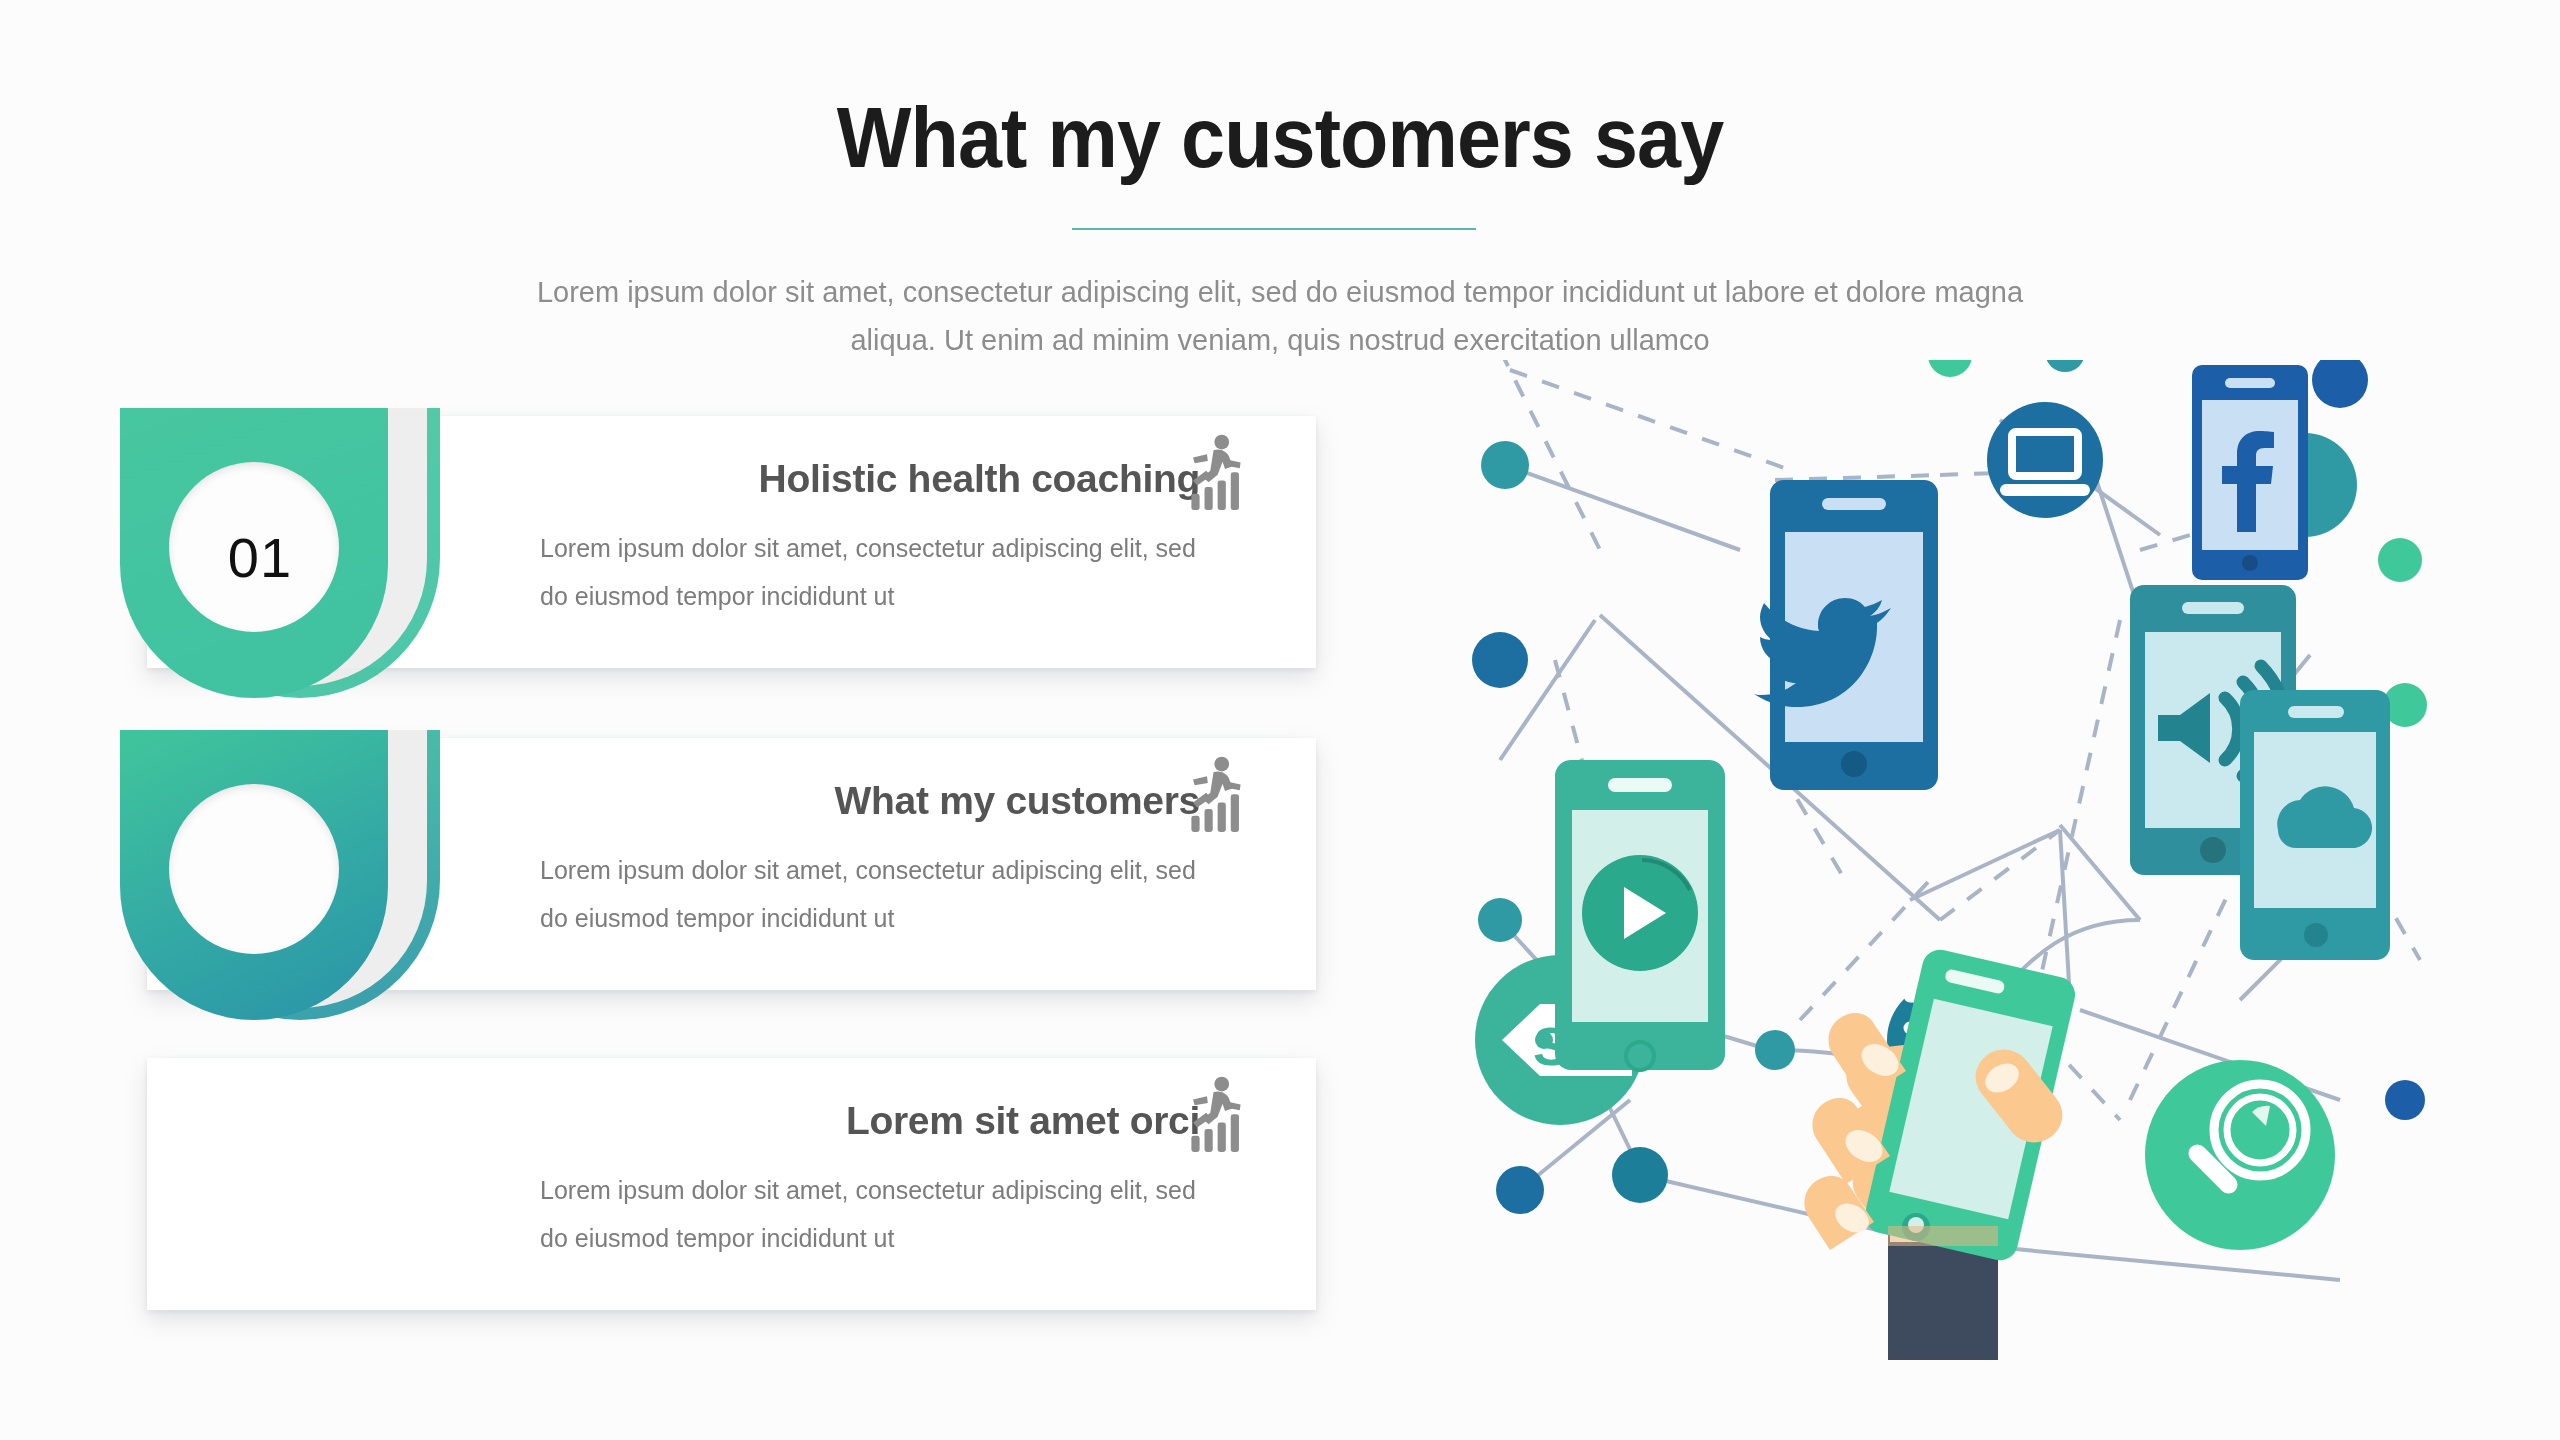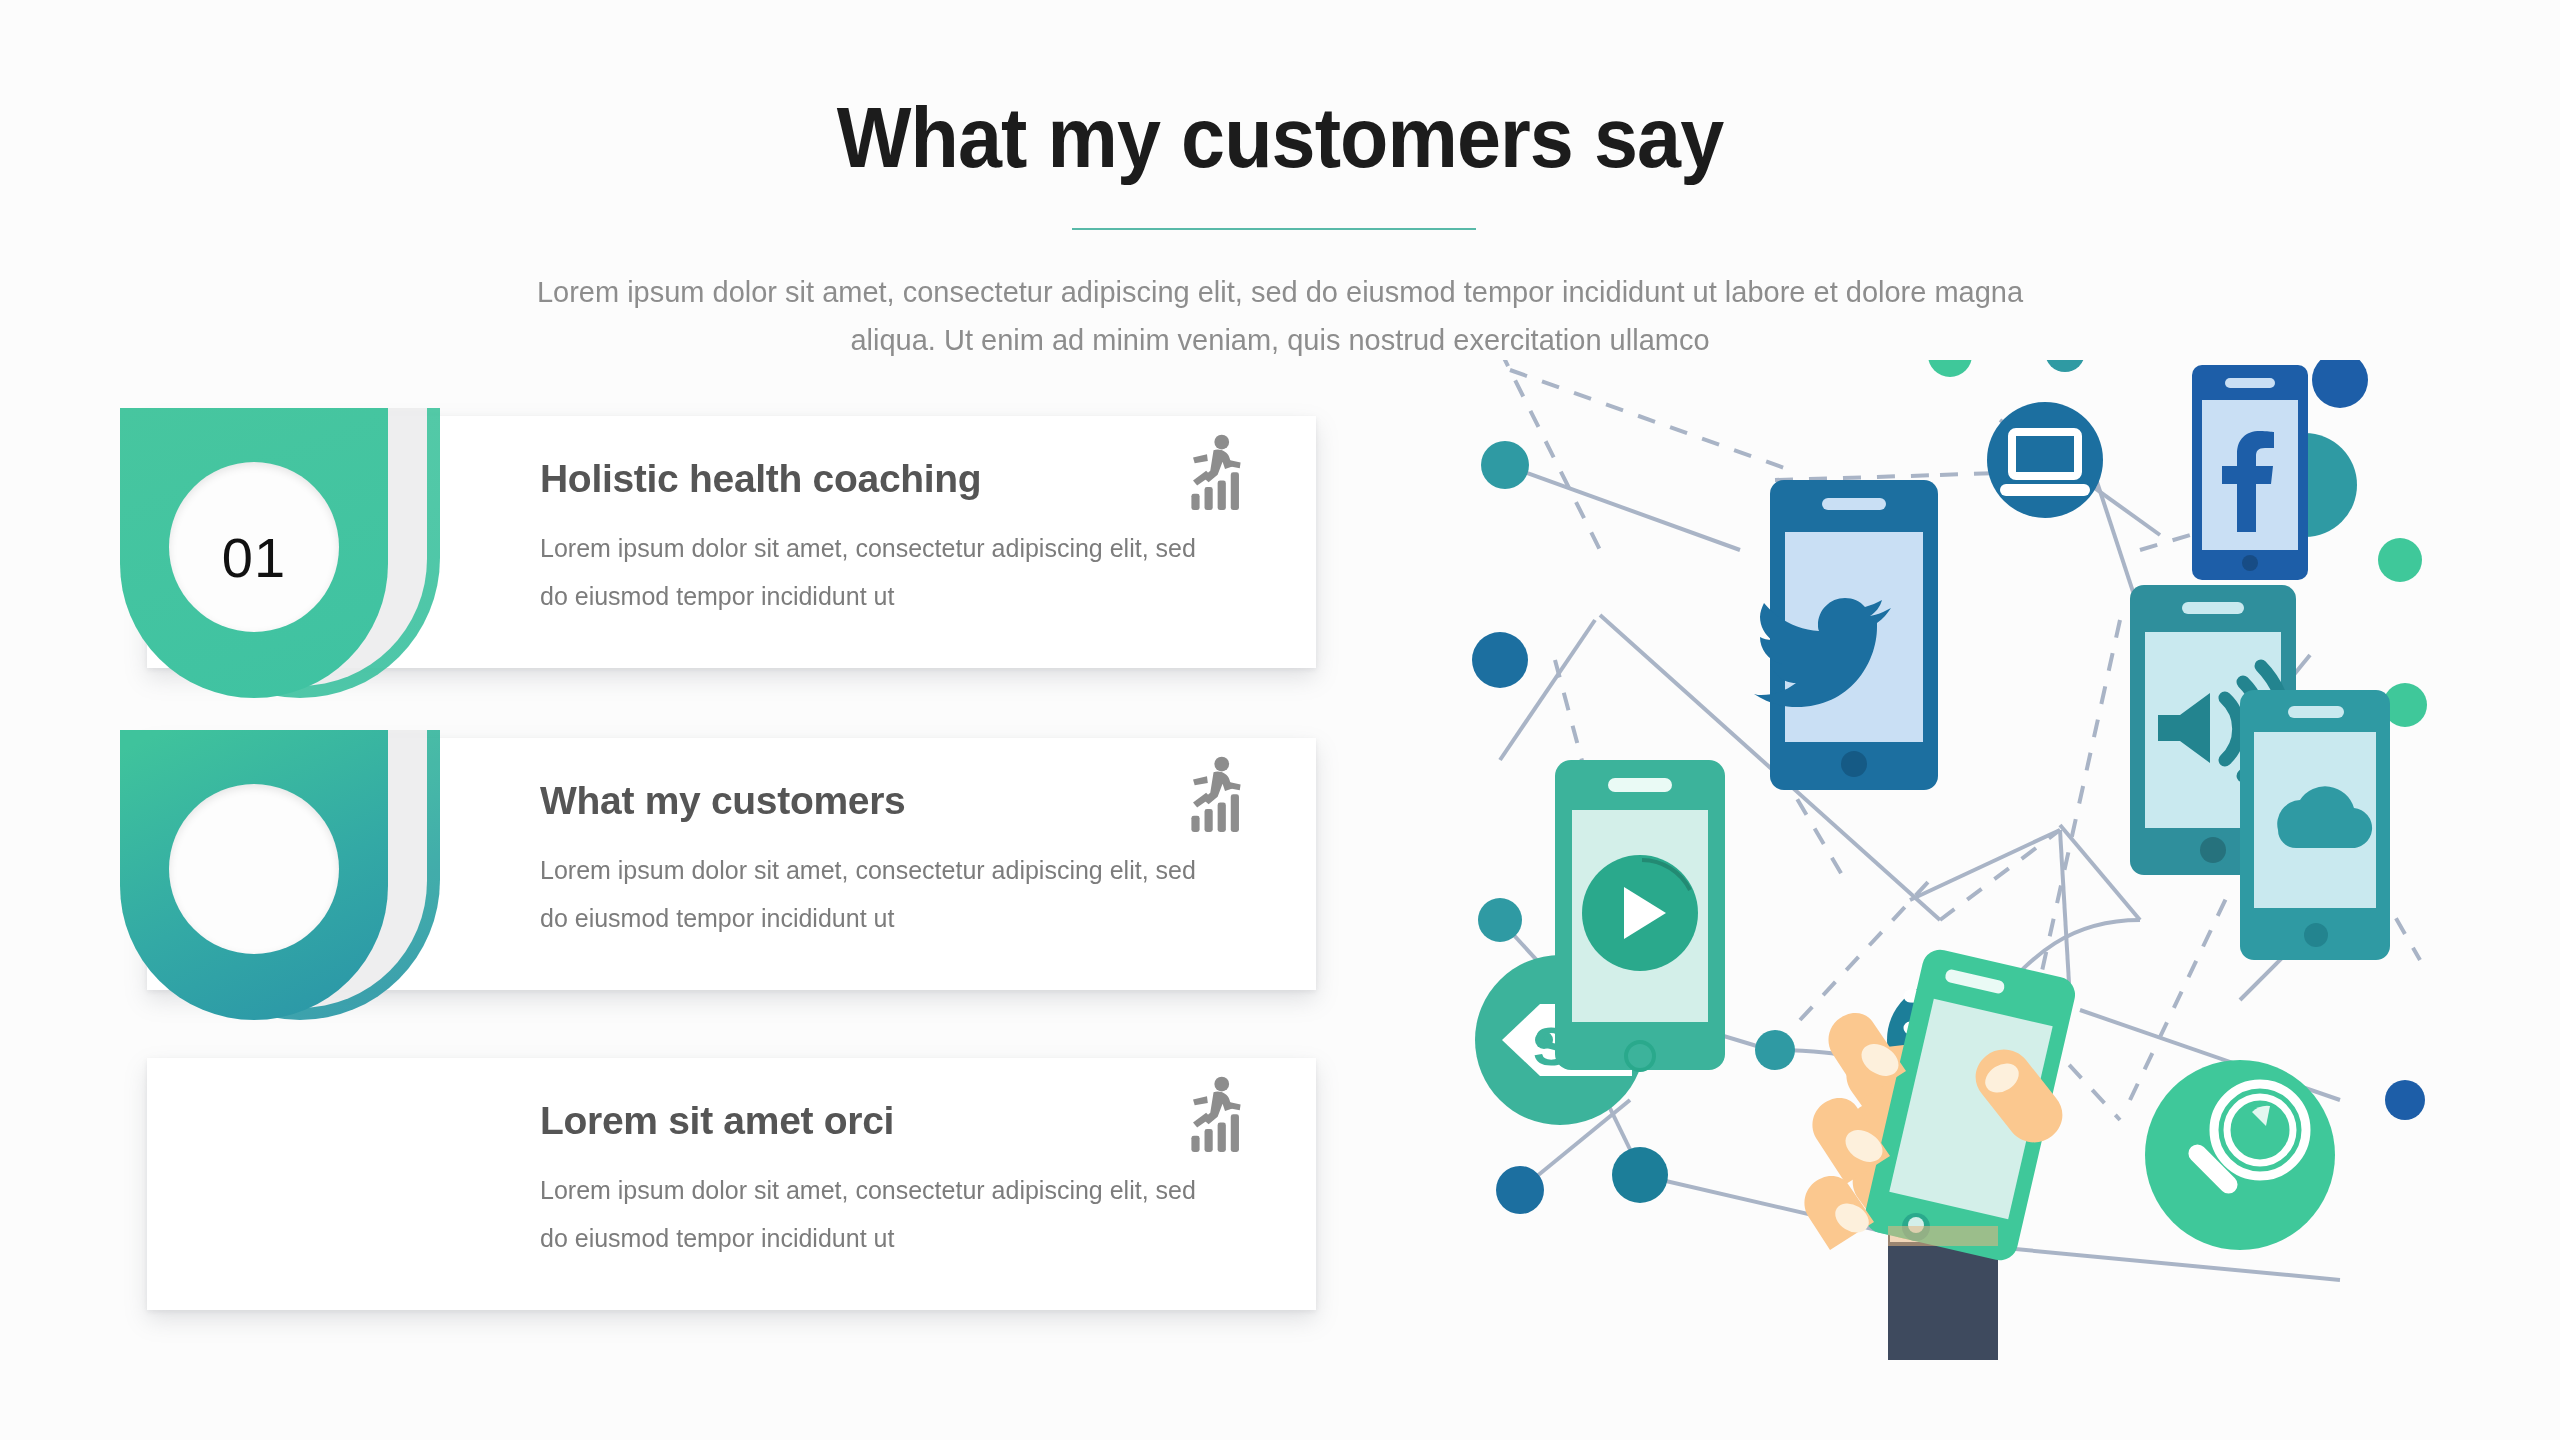--- a/index.html
+++ b/index.html
@@ -65,27 +65,28 @@
     position:absolute;left:50%;top:139px;transform:translate(-50%,-50%);
     width:170px;height:170px;border-radius:50%;
     background:#fdfdfd;
     box-shadow:0 3px 9px rgba(0,0,0,.10) inset;
   }
   .num{
     position:absolute;left:0;top:117px;width:268px;
     text-align:center;
     font-size:56px;font-weight:400;color:#111;
     letter-spacing:1px;
+    padding-left:6px;
   }
 
   
   .ctext{position:absolute;left:420px;top:48px;width:660px;}
   .chead{
     font-size:39px;font-weight:bold;color:#555555;
-    letter-spacing:-.3px;margin:0 0 22px 0;line-height:46px;
+    letter-spacing:-.3px;margin:0 0 22px 0;line-height:46px;text-align:right;
   }
   .cbody{
     font-size:25px;line-height:48px;color:#7c7c7c;margin:0;
   }
 
   .run-icon{position:absolute;left:1055px;top:25px;width:82px;height:82px;}
 
   
   .illus{position:absolute;left:1440px;top:360px;width:1000px;height:1000px;}
 </style>

